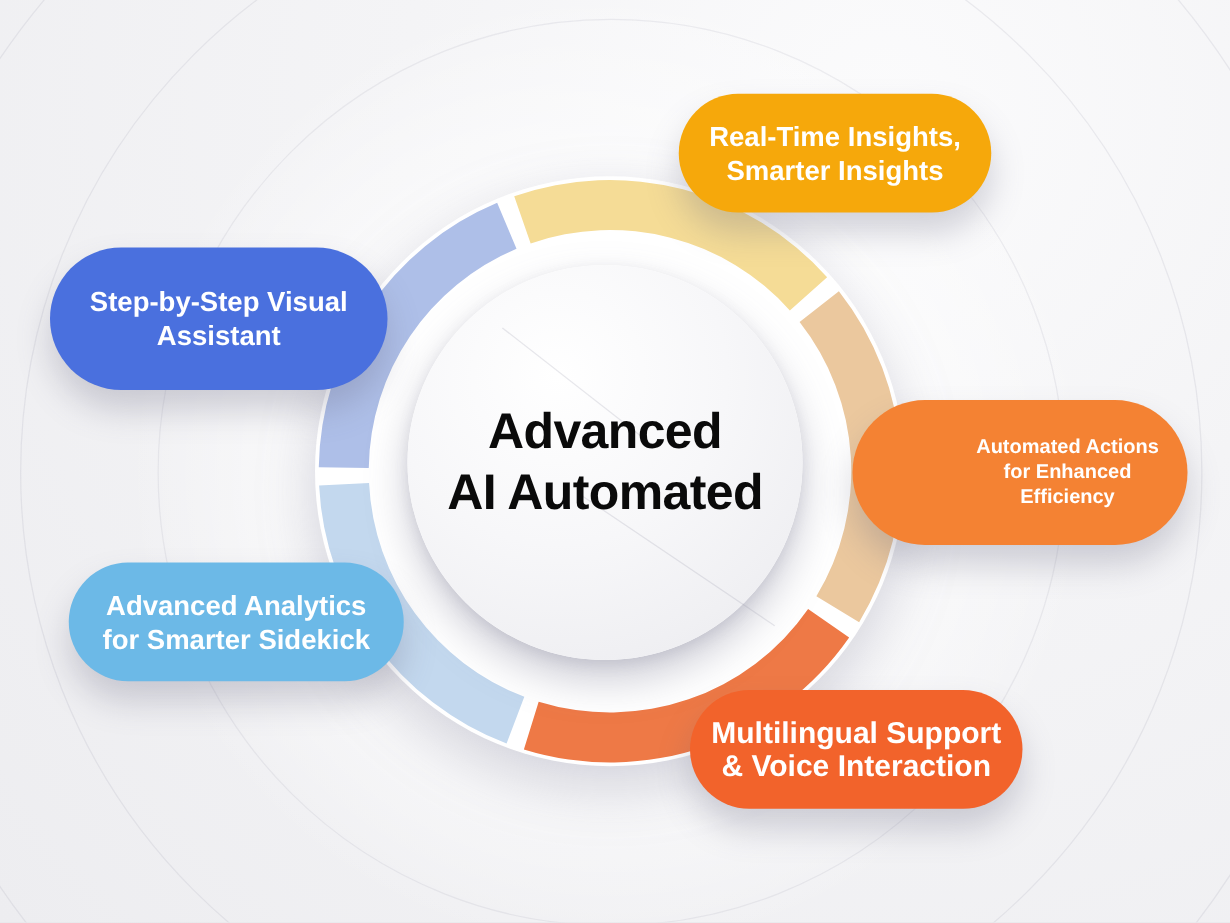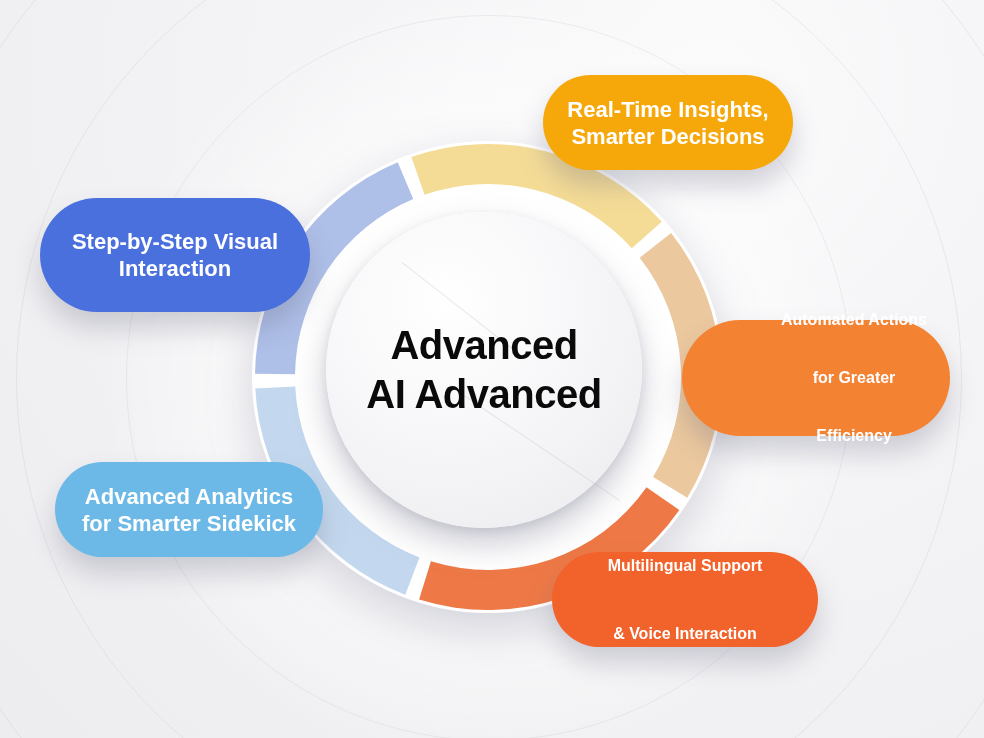--- a/index.html
+++ b/index.html
@@ -77,23 +77,23 @@
     justify-content: center;
     align-items: center;
     text-align: center;
     z-index: 5;
     box-shadow: 0 16px 26px rgba(100,100,125,0.28);
     box-sizing: border-box;
   }
   .pill span { display: block; }
   #pill-insights     { left: 543px; top: 75px;  width: 250px; height: 95px; font-size: 22px; line-height: 27px; }
   #pill-visual       { left: 40px;  top: 198px; width: 270px; height: 114px; font-size: 22px; line-height: 27px; }
-  #pill-automation   { left: 682px; top: 320px; width: 268px; height: 116px; font-size: 16px; line-height: 20px; padding-left: 76px; gap: 38px; }
-  #pill-multilingual { left: 552px; top: 552px; width: 266px; height: 95px; font-size: 16px; line-height: 27px; justify-content: space-between; }
-  #pill-analytics    { left: 55px;  top: 450px; width: 268px; height: 95px; font-size: 22px; line-height: 27px; margin-top: 12px; }
+  #pill-automation   { left: 682px; top: 320px; width: 268px; height: 116px; font-size: 16px; line-height: 20px; padding-left: 76px; }
+  #pill-multilingual { left: 552px; top: 552px; width: 266px; height: 95px; font-size: 24px; line-height: 27px; }
+  #pill-analytics    { left: 55px;  top: 450px; width: 268px; height: 95px; font-size: 22px; line-height: 27px; }
 </style>
 </head>
 <body>
 
 <div class="stage">
 
   <div class="arc arc-1"></div>
   <div class="arc arc-2"></div>
   <div class="arc arc-3"></div>
   <div class="glow"></div>
@@ -105,37 +105,37 @@
       <path d="M 679.33 509.98 A 233 233 0 0 1 419.10 599.58 L 430.93 561.37 A 193 193 0 0 0 646.48 487.15 Z" fill="#EE7946"></path>
       <path d="M 405.26 594.81 A 233 233 0 0 1 255.28 388.38 L 295.23 386.43 A 193 193 0 0 0 419.46 557.42 Z" fill="#C3D8EE"></path>
       <path d="M 255.02 373.75 A 233 233 0 0 1 397.71 162.21 L 413.21 199.08 A 193 193 0 0 0 295.02 374.31 Z" fill="#AEBFE8"></path>
     </svg>
 
   <div class="center-circle">
     <div class="scratch s1"></div>
     <div class="scratch s2"></div>
     <div class="center-title">
       <span>Advanced</span>
-      <span>AI Advanced</span>
+      <span>AI Automated</span>
     </div>
   </div>
 
   <div class="pill" id="pill-insights" style="background: rgb(246, 168, 11);">
     <span>Real-Time Insights,</span>
-    <span>Smarter Decisions</span>
+    <span>Smarter Insights</span>
   </div>
 
   <div class="pill" id="pill-visual" style="background: rgb(74, 112, 222);">
     <span>Step-by-Step Visual</span>
-    <span>Interaction</span>
+    <span>Assistant</span>
   </div>
 
   <div class="pill" id="pill-automation" style="background: rgb(244, 130, 51);">
     <span>Automated Actions</span>
-    <span>for Greater</span>
+    <span>for Enhanced</span>
     <span>Efficiency</span>
   </div>
 
   <div class="pill" id="pill-multilingual" style="background: rgb(242, 99, 43);">
     <span>Multilingual Support</span>
     <span>&amp; Voice Interaction</span>
   </div>
 
   <div class="pill" id="pill-analytics" style="background: rgb(108, 185, 231);">
     <span>Advanced Analytics</span>

